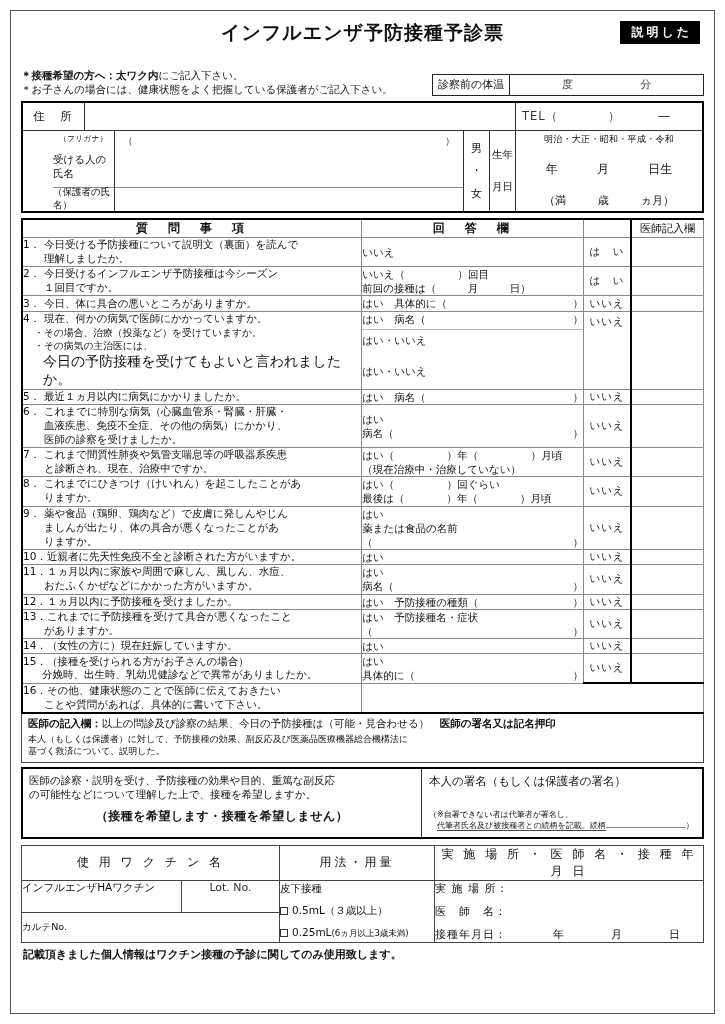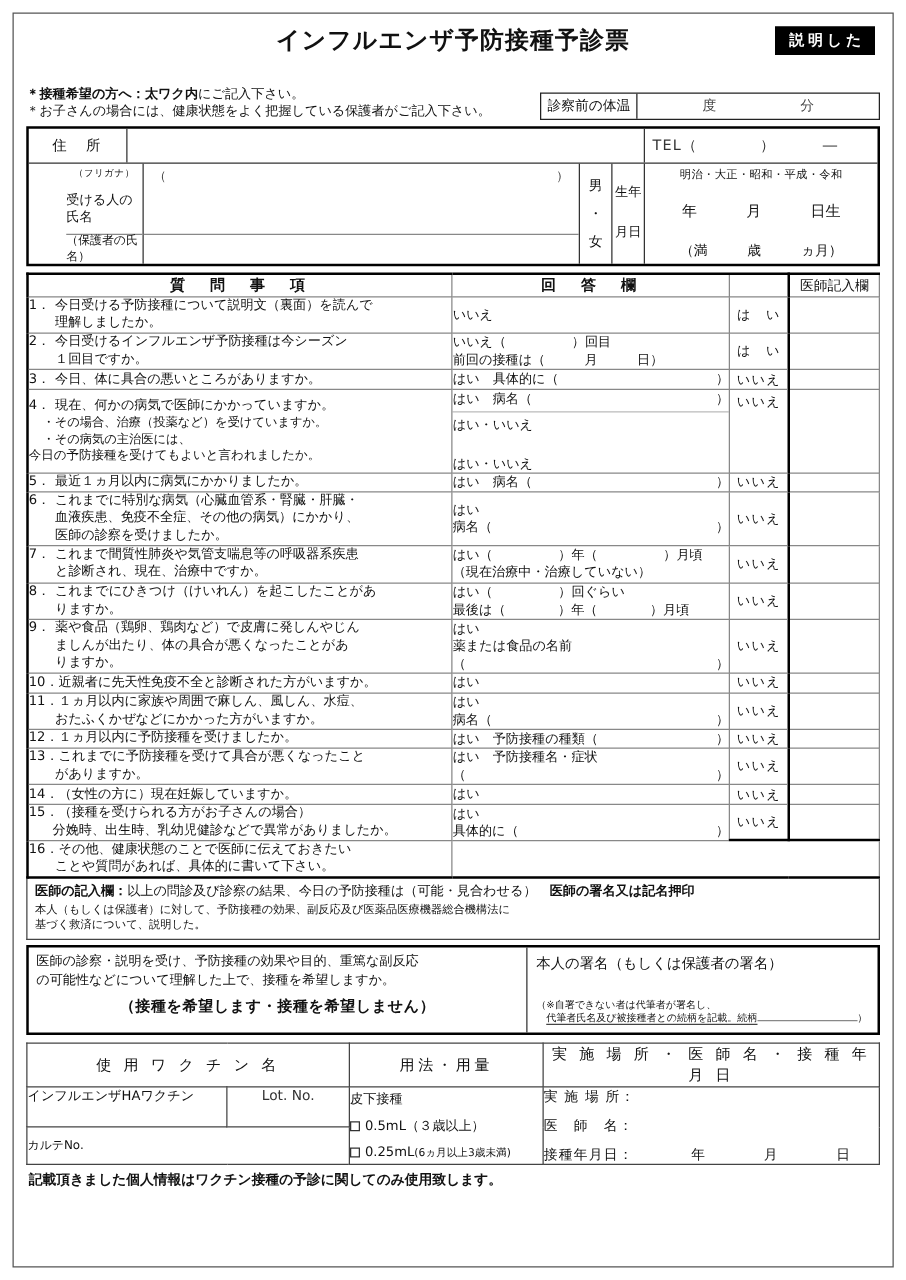--- a/index.html
+++ b/index.html
@@ -17,21 +17,21 @@
   .page {
     position: absolute;
     left: 10px; top: 10px;
     width: 705px; height: 1004px;
     border: 1px solid #555;
     background: #fff;
     padding: 8px 10px 4px 10px;
   }
   
   .hdr {
-    display: flex; align-items: flex-start; justify-content: center;
+    display: flex; align-items: center; justify-content: center;
     position: relative; height: 28px; margin-bottom: 2px;
   }
   .hdr-title {
     font-size: 19px; font-weight: bold; letter-spacing: 1px;
     text-align: center; white-space: nowrap;
   }
   .badge {
     position: absolute; right: 4px; top: 2px;
     background: #000; color: #fff;
     font-size: 12px; font-weight: bold;
@@ -59,21 +59,21 @@
     font-size: 11px; color: #444; padding: 0 18px;
   }
   
   .person {
     border: 2px solid #000; width: 100%;
   }
   .prow { display: flex; }
   .p-addr { height: 28px; border-bottom: 1px solid #333; }
   .cell { display: flex; align-items: center; }
   .addr-lbl {
-    width: 79px; border-right: 1px solid #333; font-size: 11.5px;
+    width: 62px; border-right: 1px solid #333; font-size: 11.5px;
     justify-content: space-around; padding: 0 6px; letter-spacing: 2px;
   }
   .addr-field { flex: 1; border-right: 1px solid #333; }
   .tel { width: 186px; font-size: 11.5px; color: #333; padding-left: 6px;
          letter-spacing: 1px; }
   .name-block { display: flex; height: 80px; padding-left: 30px; }
   .name-left { width: 62px; border-right: 1px solid #333;
                display: flex; flex-direction: column; }
   .furi-lbl { height: 16px; font-size: 7.5px; display: flex;
               align-items: center; justify-content: center; letter-spacing: .5px; }
@@ -106,21 +106,21 @@
   .qtable td, .qtable th { border: 1px solid #888; padding: 0; }
   .qhead td { font-size: 12px; font-weight: bold; text-align: center;
               height: 19px; letter-spacing: 4px; }
   .qhead .h-doc { font-size: 11px; letter-spacing: 0px; font-weight: normal; }
   .col-q { width: 318px; }
   .col-a { width: 208px; }
   .col-n { width: 44px; }
   .col-d { width: 68px; }
   .q-txt { font-size: 10.5px; line-height: 1.33; padding: 2px 3px 2px 5px; }
   .q-txt .sub { padding-left: 11px; display: block; font-size: 9.8px; }
-  .q-txt .sub2 { display: block; font-size: 10px; }
+  .q-txt .sub2 { padding-left: 20px; display: block; font-size: 14px; }
   .q-num { display: inline-block; min-width: 21px; }
   .a-cell { font-size: 10.5px; line-height: 1.35; padding: 2px 3px 2px 4px;
             vertical-align: middle; }
   .a-line { display: flex; justify-content: space-between; }
   .a-line .lft { white-space: nowrap; }
   .n-cell { font-size: 10.5px; text-align: center; vertical-align: middle;
             letter-spacing: 1px; }
   .d-cell { background: #fff; }
   .thickL { border-left: 2px solid #000 !important; }
   .thickR { border-right: 2px solid #000 !important; }

